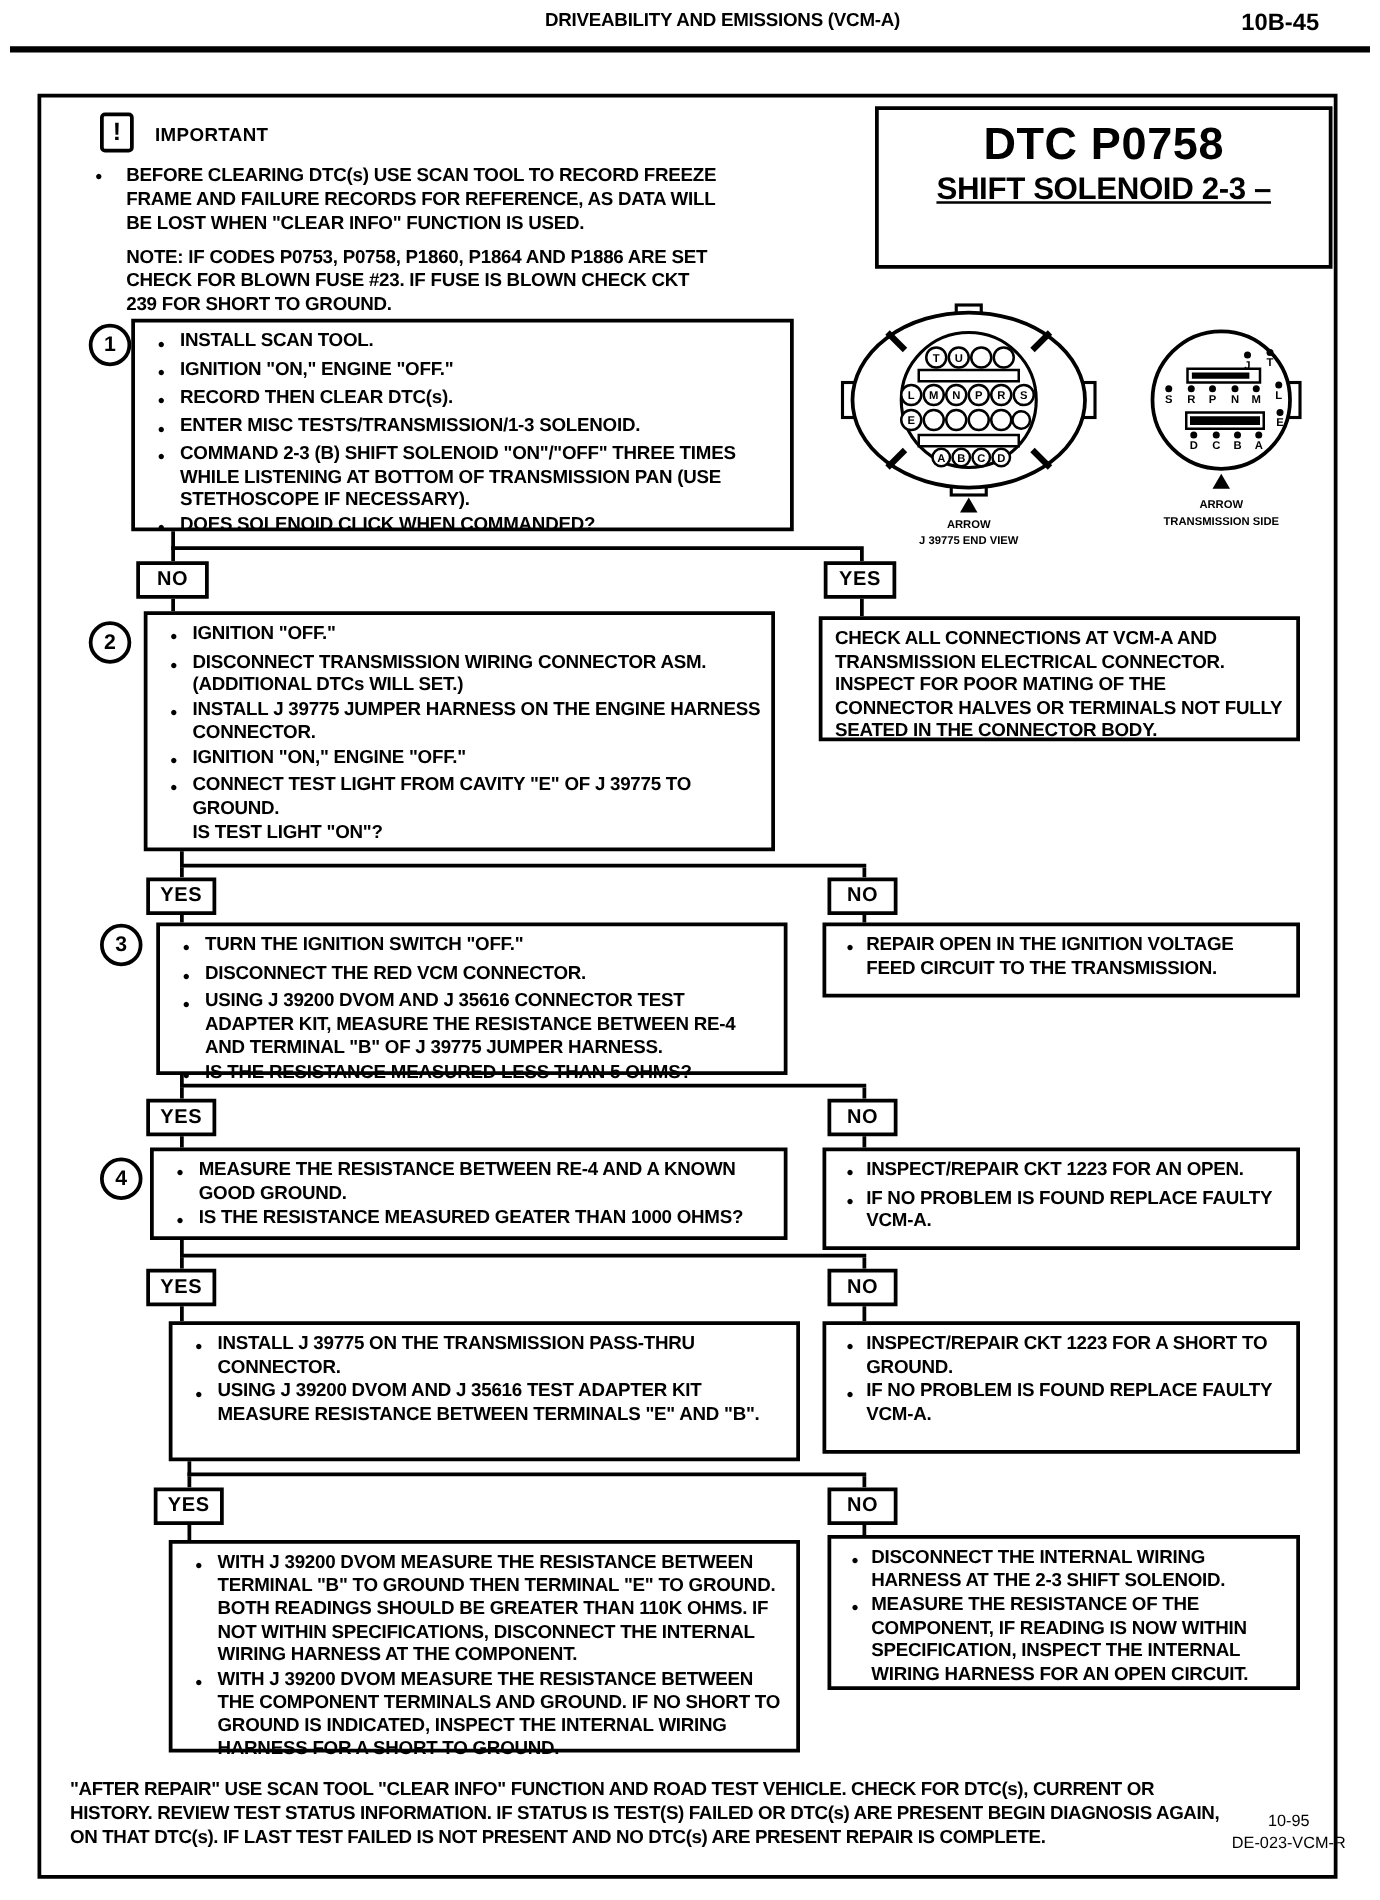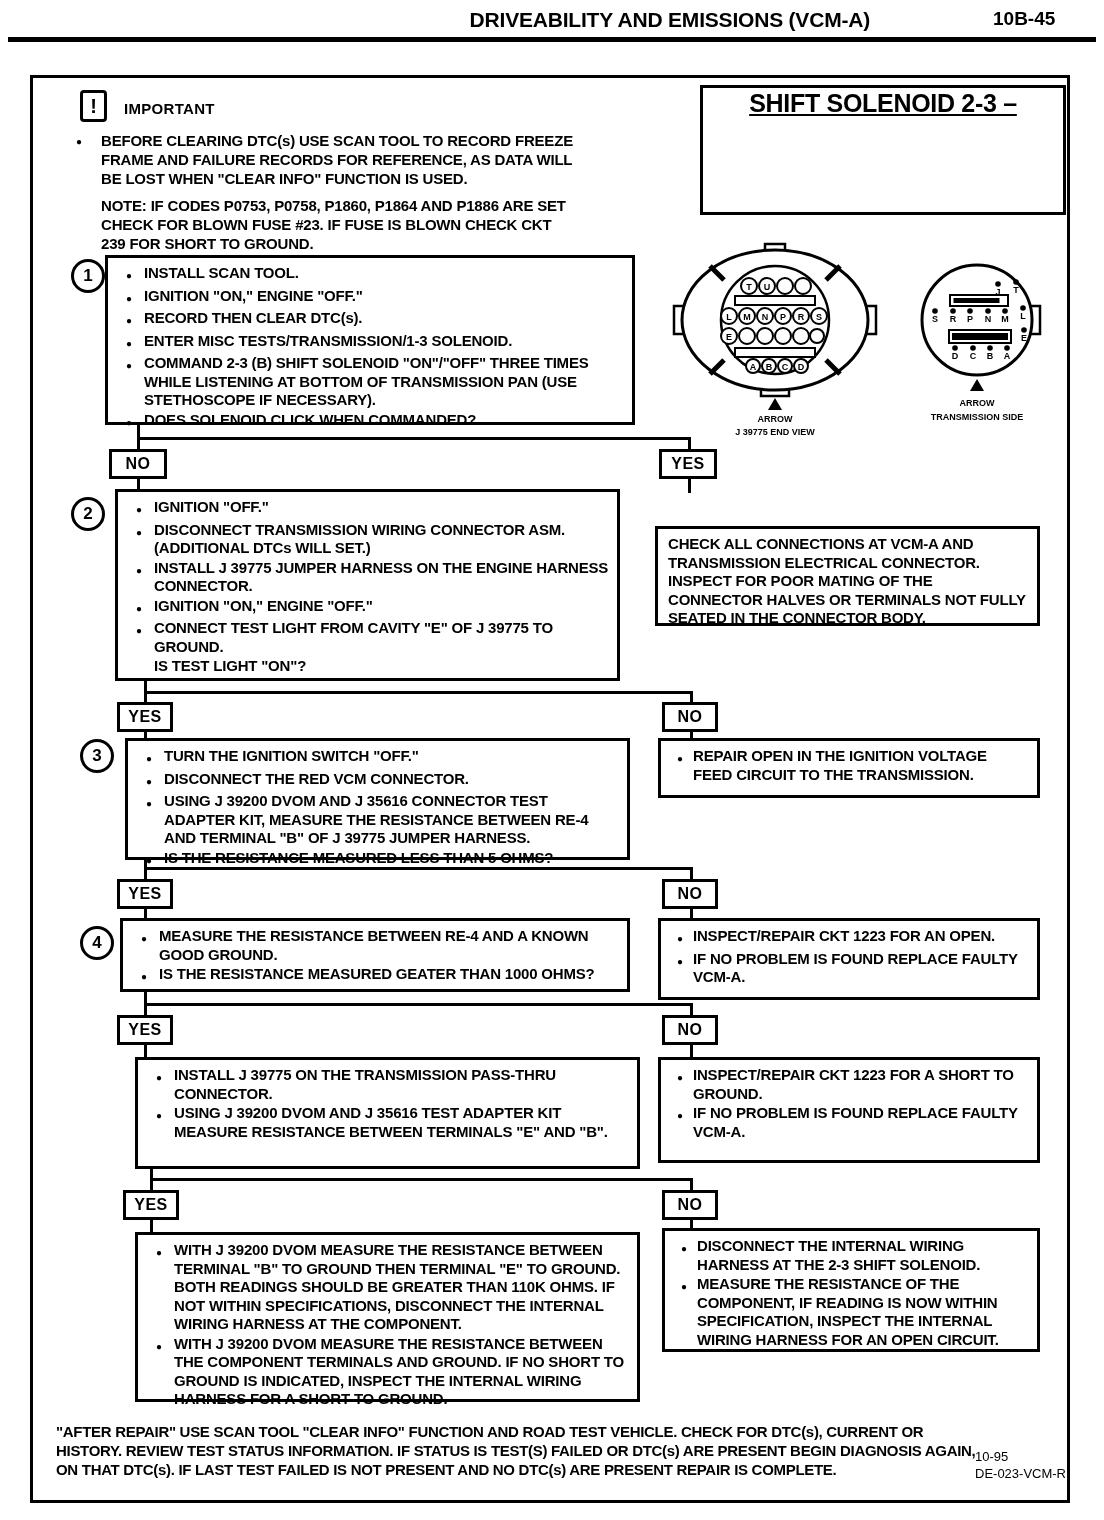--- a/index.html
+++ b/index.html
@@ -25,55 +25,56 @@
   }
   .lbl {
     position:absolute; border:3px solid #000; background:#fff;
     display:flex; align-items:center; justify-content:center;
     font-size:16px; letter-spacing:0.5px;
   }
   .circ {
     position:absolute; width:34px; height:34px; border:3px solid #000; border-radius:50%;
     display:flex; align-items:center; justify-content:center; font-size:17px; background:#fff;
   }
-  .hdr-title { position:absolute; left:420px; top:8px; width:450px; text-align:right; font-size:21px; letter-spacing:-0.2px; }
+  .hdr-title { position:absolute; left:436px; top:8px; width:450px; font-size:15px; letter-spacing:-0.2px; }
   .hdr-page  { position:absolute; left:993px; top:8px; width:80px; font-size:19px; }
   .outer { position:absolute; left:30px; top:75px; width:1040px; height:1428px; border:3px solid #000; }
   .imp-icon {
     position:absolute; left:80px; top:90px; width:27px; height:32px;
     border:3px solid #000; border-radius:4px; display:flex; align-items:center; justify-content:center;
     font-size:20px;
   }
   .imp-label { position:absolute; left:124px; top:100px; font-size:15px; letter-spacing:0.3px; }
   .imp-dot { position:absolute; left:76px; top:136px; font-size:10px; }
   .imp-text { position:absolute; left:101px; top:131px; width:488px; font-size:15px; line-height:19px; letter-spacing:-0.2px; }
   .imp-note { position:absolute; left:101px; top:196px; width:470px; font-size:15px; line-height:19px; letter-spacing:-0.2px; }
   .dtc-box { position:absolute; left:700px; top:85px; width:366px; height:130px; border:3px solid #000; text-align:center; }
   .dtc-code { font-size:36px; margin-top:6px; letter-spacing:0.5px; }
   .dtc-sub { font-size:25px; line-height:31px; letter-spacing:-0.3px;text-decoration:underline; }
   .foot-text { position:absolute; left:56px; top:1422px; width:932px; font-size:15px; line-height:19px; letter-spacing:-0.3px; }
-  .foot-corner { position:absolute; left:975px; top:1448px; width:112px; font-size:13px; line-height:17px; font-weight:normal; }
+  .foot-corner { position:absolute; left:975px; top:1448px; width:112px; text-align:center; font-size:13px; line-height:17px; font-weight:normal; }
   svg text { font-family:"Liberation Sans", sans-serif; font-weight:bold; fill:#000; }
 </style>
 </head>
 <body>
 
 <div class="hdr-title">DRIVEABILITY AND EMISSIONS (VCM-A)</div>
 <div class="hdr-page">10B-45</div>
 <div class="ln" style="left:8px;top:37px;width:1088px;height:5px;"></div>
 
 <div class="outer"></div>
 
 <div class="imp-icon">!</div>
 <div class="imp-label">IMPORTANT</div>
 <div class="imp-dot">●</div>
 <div class="imp-text">BEFORE CLEARING DTC(s) USE SCAN TOOL TO RECORD FREEZE FRAME AND FAILURE RECORDS FOR REFERENCE, AS DATA WILL BE LOST WHEN "CLEAR INFO" FUNCTION IS USED.</div>
 <div class="imp-note">NOTE: IF CODES P0753, P0758, P1860, P1864 AND P1886 ARE SET CHECK FOR BLOWN FUSE #23. IF FUSE IS BLOWN CHECK CKT 239 FOR SHORT TO GROUND.</div>
 
 <div class="dtc-box">
+  <div class="dtc-code">DTC P0758</div>
   <div class="dtc-sub">SHIFT SOLENOID 2-3 –</div>
 </div>
 
 <svg class="abs" style="left:650px;top:238px;" width="415" height="205" viewBox="0 0 415 205">
 
   <g>
     <rect x="115" y="6" width="20" height="10" fill="#fff" stroke="#000" stroke-width="2.5"></rect>
     <rect x="111" y="146" width="28" height="12" fill="#fff" stroke="#000" stroke-width="2.5"></rect>
     <rect x="24" y="68" width="12" height="28" fill="#fff" stroke="#000" stroke-width="2.5"></rect>
     <rect x="214" y="68" width="12" height="28" fill="#fff" stroke="#000" stroke-width="2.5"></rect>
@@ -231,21 +232,21 @@
     </div>
   <div class="bi">
       <span class="dot">●</span>
       <span class="txt">CONNECT TEST LIGHT FROM CAVITY "E" OF J 39775 TO GROUND.</span>
     </div>
   <div class="bi nb">
       <span class="dot">●</span>
       <span class="txt">IS TEST LIGHT "ON"?</span>
     </div>
 </div>
-<div class="plainbox" style="left:655px;top:493px;width:385px;height:100px;margin-top:33px;">
+<div class="plainbox" style="left:655px;top:493px;width:385px;height:100px;">
   <span>CHECK ALL CONNECTIONS AT VCM-A AND TRANSMISSION ELECTRICAL CONNECTOR. INSPECT FOR POOR MATING OF THE CONNECTOR HALVES OR TERMINALS NOT FULLY SEATED IN THE CONNECTOR BODY.</span>
 </div>
 
 <div class="ln" style="left:144px;top:681px;width:3px;height:13px;"></div>
 <div class="ln" style="left:144px;top:691px;width:549px;height:3px;"></div>
 <div class="ln" style="left:144px;top:694px;width:3px;height:8px;"></div>
 <div class="ln" style="left:690px;top:694px;width:3px;height:8px;"></div>
 <div class="lbl" style="left:117px;top:702px;width:56px;height:30px;">
     <span>YES</span>
   </div>

